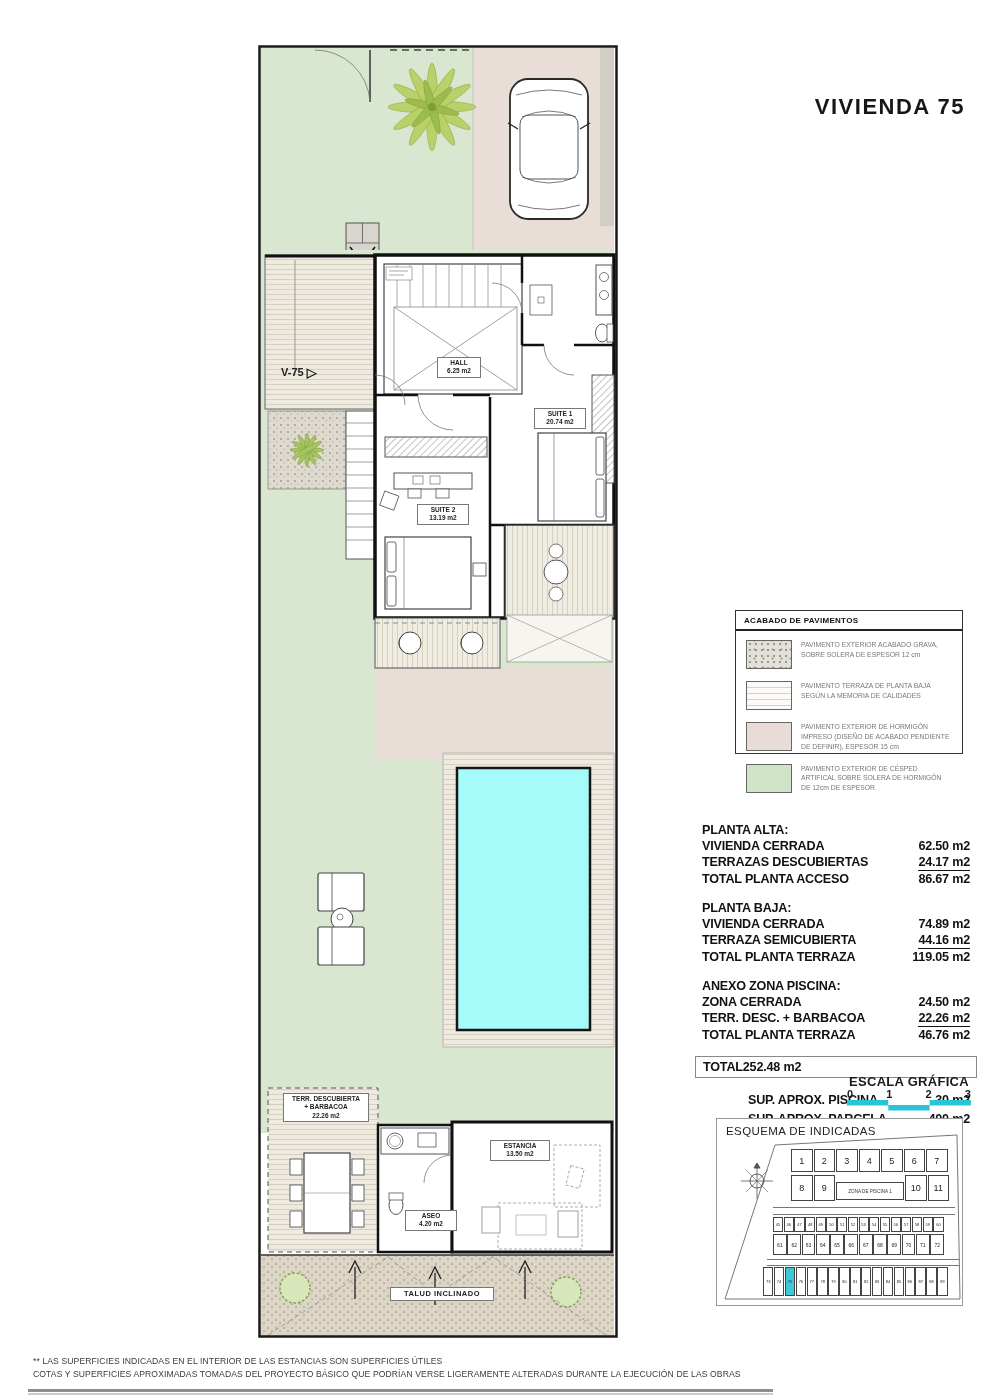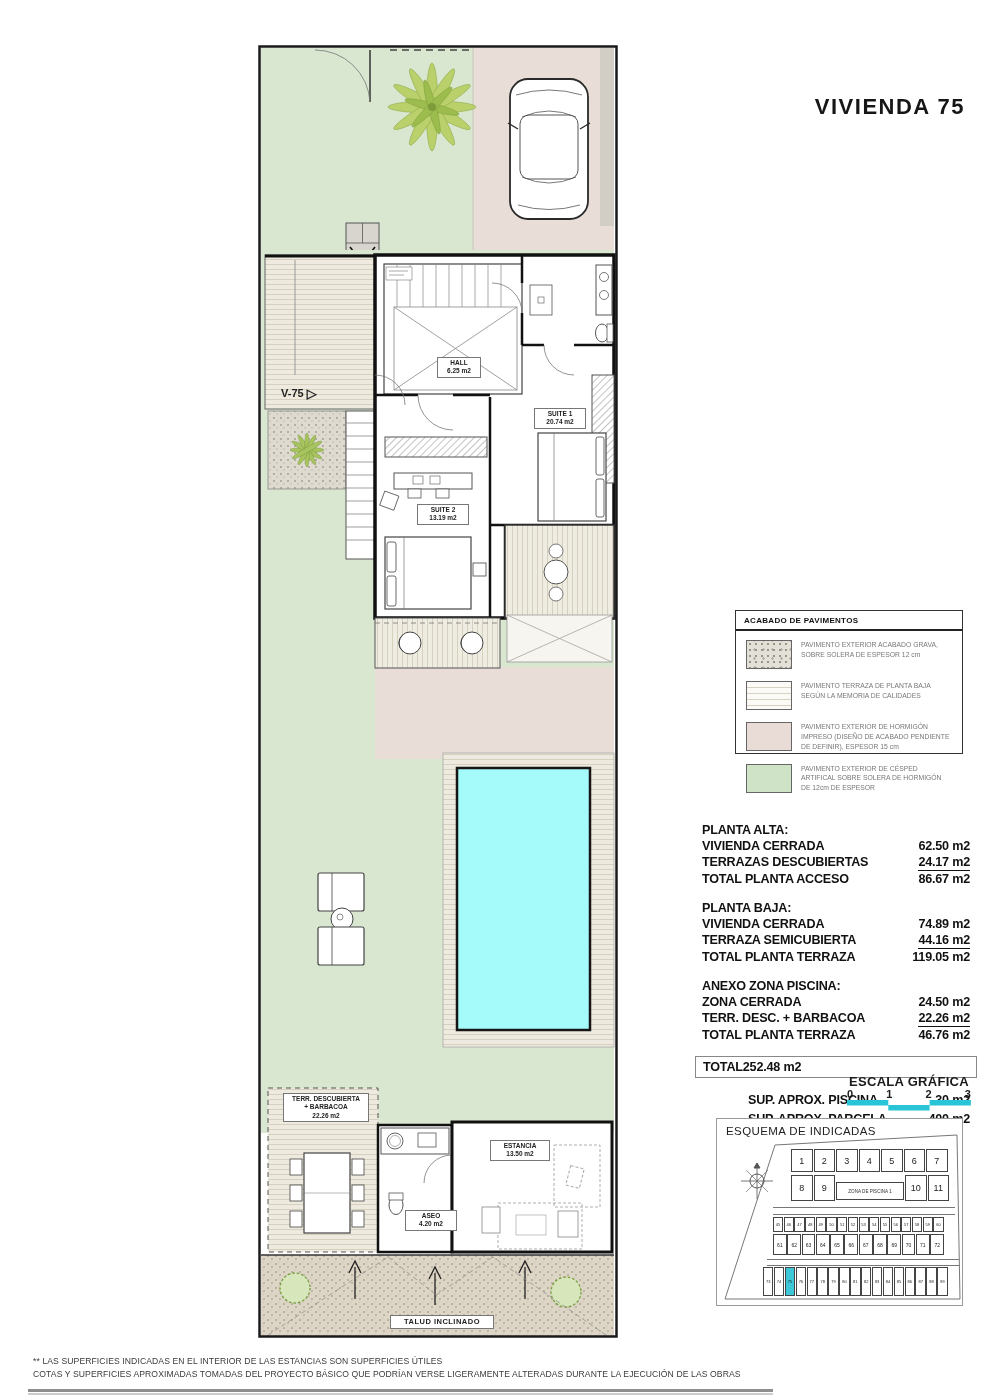--- a/index.html
+++ b/index.html
@@ -57,21 +57,21 @@
   .u-s5{width:10.4px;height:29px;font-size:4px;border-width:.6px;}
   .unit.hl{background:#3cc8d8;}
   .zona{width:66px;height:16px;margin-top:7px;border:1px solid #444;font-size:4.6px;
     display:flex;align-items:center;justify-content:center;background:#fff;color:#333;}
   .band{position:absolute;border-top:1px solid #777;border-bottom:1px solid #777;}
 
   
   .plan-label{position:absolute;background:#fff;border:1px solid #777;color:#222;
     font-size:6.5px;line-height:1.3;text-align:center;padding:1px 3px;font-weight:bold;}
   .plan-label span{display:block;}
-  .v75{position:absolute;left:281px;top:387px;display:flex;align-items:center;gap:3px;
+  .v75{position:absolute;left:281px;top:366px;display:flex;align-items:center;gap:3px;
     font-size:11px;font-weight:bold;color:#222;background:transparent;border:none;}
   .v75 .tri{font-size:13px;line-height:11px;}
   .talud{font-size:7.5px;letter-spacing:.5px;}
 
   .footnote{position:absolute;left:33px;top:1355px;font-size:8.6px;color:#3a3a3a;
     line-height:1.55;letter-spacing:.1px;}
   .foot-rule{position:absolute;left:28px;top:1389px;width:745px;}
   .foot-rule .r1{height:3px;background:#8e8e8e;}
   .foot-rule .r2{height:2px;background:#cccccc;margin-top:1px;}
 </style>
@@ -374,21 +374,21 @@
   </div>
   <div class="plan-label" style="left:405px;top:1210px;width:44px;">
     <span>ASEO</span>
     <span>4.20 m2</span>
   </div>
   <div class="plan-label" style="left:283px;top:1093px;width:78px;">
     <span>TERR. DESCUBIERTA</span>
     <span>+ BARBACOA</span>
     <span>22.26 m2</span>
   </div>
-  <div class="plan-label talud" style="left:390px;top:1315px;width:96px;">
+  <div class="plan-label talud" style="left:390px;top:1287px;width:96px;">
     <span>TALUD INCLINADO</span>
   </div>
 
   <div class="sheet-title">VIVIENDA 75</div>
 
   <div class="legend">
     <div class="legend-title">ACABADO DE PAVIMENTOS</div>
     <div class="legend-items">
       <div class="legend-item">
         <span class="sw sw-gravel"></span>

